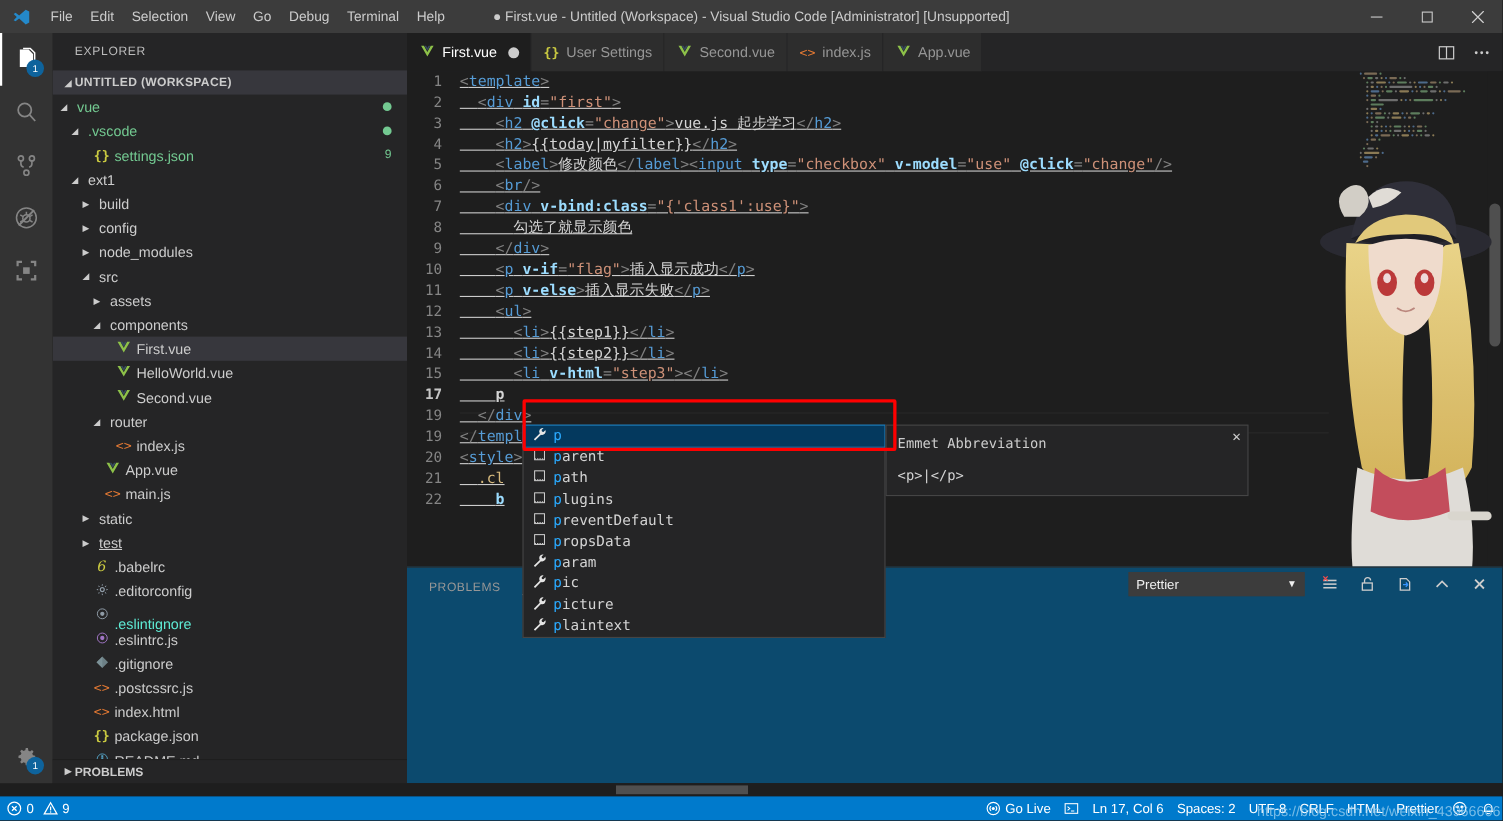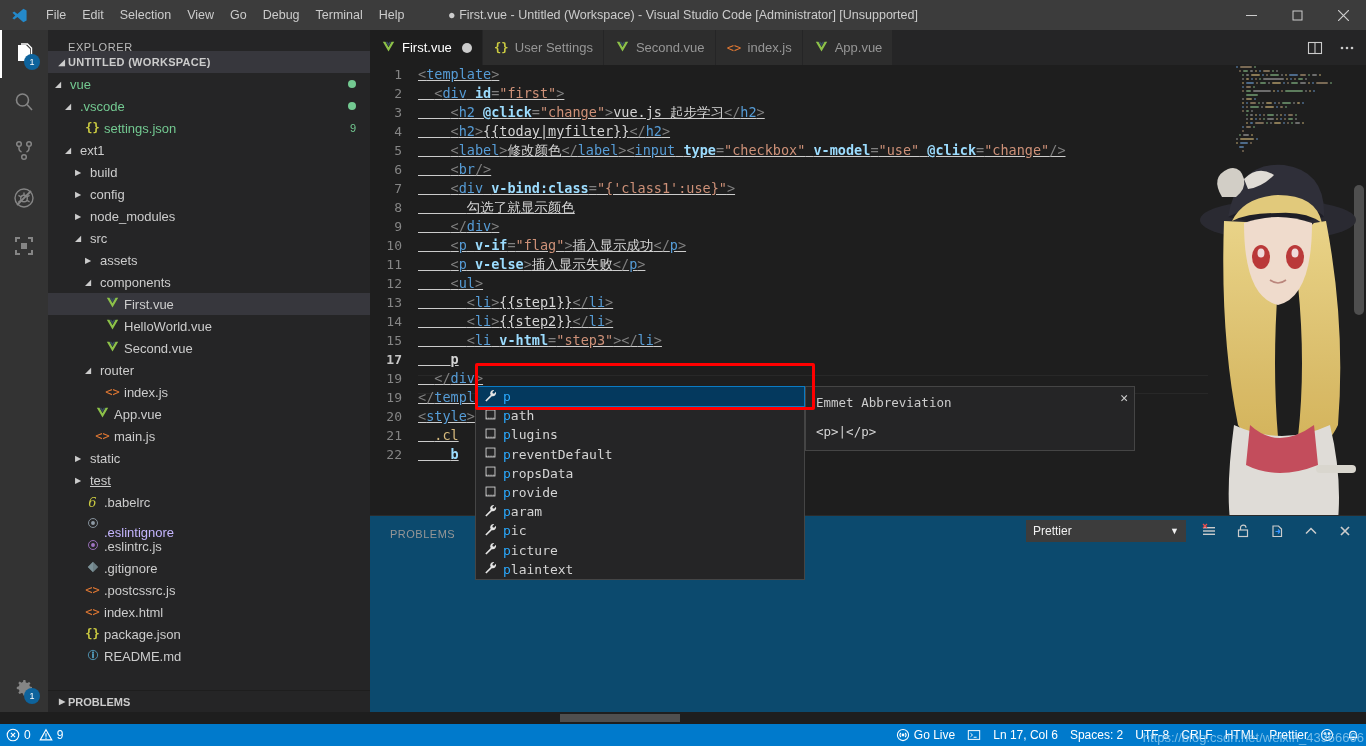--- a/index.html
+++ b/index.html
@@ -48,21 +48,21 @@
     text-align:center; padding:0 3px; font-family:"Liberation Sans",sans-serif;
   }
   .act-bottom { margin-top:auto; }
 
   
   .sidebar {
     position:absolute; left:48px; top:30px; width:322px; height:682px;
     background:#252526; display:flex; flex-direction:column;
   }
   .sidebar-title {
-    height:21px; line-height:35px; padding-left:20px;
+    height:34px; line-height:35px; padding-left:20px;
     font-size:11px; letter-spacing:.6px; color:#bbbbbb; text-transform:uppercase;
   }
   .ws-header {
     height:22px; display:flex; align-items:center; background:#37373d;
     font-size:11px; font-weight:bold; color:#cccccc; letter-spacing:.3px;
     padding-left:8px;
   }
   .tree { flex:1; overflow:hidden; font-size:13px; }
   .row {
     height:22px; display:flex; align-items:center; position:relative;
@@ -393,25 +393,33 @@
           <span class="ficon" style="width: 3px; flex: 0 0 3px;"></span>
           <span class="rlabel" style="color: rgb(204, 204, 204); text-decoration: underline;">test</span>
         </div>
         <div class="row">
           <span class="twisty" style="margin-left: 24px;"></span>
           <span class="ficon"><span style="color:#cbcb41;font-family:'DejaVu Serif',serif;font-size:13px;font-style:italic">6</span></span>
           <span class="rlabel" style="color: rgb(204, 204, 204);">.babelrc</span>
         </div>
         <div class="row">
           <span class="twisty" style="margin-left: 24px;"></span>
+          <span class="ficon"><svg width="12" height="12" viewBox="0 0 16 16" fill="#8f9ba6">
+              <circle cx="8" cy="8" r="2.4" fill="none" stroke="#8f9ba6" stroke-width="1.4"></circle>
+              <path d="M8 .8 L9 3 H7 Z M8 15.2 L7 13 H9 Z M.8 8 L3 7 V9 Z M15.2 8 L13 9 V7 Z M2.9 2.9 L5.2 3.9 L3.9 5.2 Z M13.1 13.1 L10.8 12.1 L12.1 10.8 Z M2.9 13.1 L3.9 10.8 L5.2 12.1 Z M13.1 2.9 L12.1 5.2 L10.8 3.9 Z"></path>
+            </svg></span>
+          <span class="rlabel" style="color: rgb(204, 204, 204);">.editorconfig</span>
+        </div>
+        <div class="row">
+          <span class="twisty" style="margin-left: 24px;"></span>
           <span class="ficon"><svg width="12" height="12" viewBox="0 0 16 16" fill="none" stroke="#8f9ba6" stroke-width="1.2">
               <circle cx="8" cy="8" r="6"></circle>
               <circle cx="8" cy="8" r="2.6" fill="#8f9ba6" stroke="none"></circle>
             </svg></span>
-          <span class="rlabel" style="color: #c4b5fd; margin-top: 16px;">.eslintignore</span>
+          <span class="rlabel" style="color: #5eead4; margin-top: 16px;">.eslintignore</span>
         </div>
         <div class="row">
           <span class="twisty" style="margin-left: 24px;"></span>
           <span class="ficon"><svg width="12" height="12" viewBox="0 0 16 16" fill="none" stroke="#a074c4" stroke-width="1.2">
               <circle cx="8" cy="8" r="6"></circle>
               <circle cx="8" cy="8" r="2.6" fill="#a074c4" stroke="none"></circle>
             </svg></span>
           <span class="rlabel" style="color: rgb(204, 204, 204);">.eslintrc.js</span>
         </div>
         <div class="row">
@@ -754,49 +762,49 @@
           <span class="sug-icon"><svg width="13" height="13" viewBox="0 0 16 16" fill="#e5e5e5">
               <path d="M11.5 1.3a4 4 0 0 0-3.3 6.1L1.6 14 3 15.4l6.6-6.6a4 4 0 0 0 5-5.3l-2.2 2.2-1.7-.4-.4-1.7 2.2-2.2a4 4 0 0 0-1-.1z"></path>
             </svg></span>
           <span class="sug-label"><span class="hl">p</span></span>
         </div>
         <div class="sug-row">
           <span class="sug-icon"><svg width="13" height="13" viewBox="0 0 16 16" fill="none" stroke="#d4d4d4" stroke-width="1.1">
               <rect x="2.5" y="2.5" width="11" height="11"></rect>
               <path d="M2.5 12.5 H13.5" stroke-dasharray="1.5 1.2"></path>
             </svg></span>
-          <span class="sug-label"><span class="hl">p</span>ath</span>
+          <span class="sug-label"><span class="hl">p</span>arent</span>
         </div>
         <div class="sug-row">
           <span class="sug-icon"><svg width="13" height="13" viewBox="0 0 16 16" fill="none" stroke="#d4d4d4" stroke-width="1.1">
               <rect x="2.5" y="2.5" width="11" height="11"></rect>
               <path d="M2.5 12.5 H13.5" stroke-dasharray="1.5 1.2"></path>
             </svg></span>
-          <span class="sug-label"><span class="hl">p</span>lugins</span>
+          <span class="sug-label"><span class="hl">p</span>ath</span>
         </div>
         <div class="sug-row">
           <span class="sug-icon"><svg width="13" height="13" viewBox="0 0 16 16" fill="none" stroke="#d4d4d4" stroke-width="1.1">
               <rect x="2.5" y="2.5" width="11" height="11"></rect>
               <path d="M2.5 12.5 H13.5" stroke-dasharray="1.5 1.2"></path>
             </svg></span>
-          <span class="sug-label"><span class="hl">p</span>reventDefault</span>
+          <span class="sug-label"><span class="hl">p</span>lugins</span>
         </div>
         <div class="sug-row">
           <span class="sug-icon"><svg width="13" height="13" viewBox="0 0 16 16" fill="none" stroke="#d4d4d4" stroke-width="1.1">
               <rect x="2.5" y="2.5" width="11" height="11"></rect>
               <path d="M2.5 12.5 H13.5" stroke-dasharray="1.5 1.2"></path>
             </svg></span>
-          <span class="sug-label"><span class="hl">p</span>ropsData</span>
+          <span class="sug-label"><span class="hl">p</span>reventDefault</span>
         </div>
         <div class="sug-row">
           <span class="sug-icon"><svg width="13" height="13" viewBox="0 0 16 16" fill="none" stroke="#d4d4d4" stroke-width="1.1">
               <rect x="2.5" y="2.5" width="11" height="11"></rect>
               <path d="M2.5 12.5 H13.5" stroke-dasharray="1.5 1.2"></path>
             </svg></span>
-          <span class="sug-label"><span class="hl">p</span>rovide</span>
+          <span class="sug-label"><span class="hl">p</span>ropsData</span>
         </div>
         <div class="sug-row">
           <span class="sug-icon"><svg width="13" height="13" viewBox="0 0 16 16" fill="#e5e5e5">
               <path d="M11.5 1.3a4 4 0 0 0-3.3 6.1L1.6 14 3 15.4l6.6-6.6a4 4 0 0 0 5-5.3l-2.2 2.2-1.7-.4-.4-1.7 2.2-2.2a4 4 0 0 0-1-.1z"></path>
             </svg></span>
           <span class="sug-label"><span class="hl">p</span>aram</span>
         </div>
         <div class="sug-row">
           <span class="sug-icon"><svg width="13" height="13" viewBox="0 0 16 16" fill="#e5e5e5">
               <path d="M11.5 1.3a4 4 0 0 0-3.3 6.1L1.6 14 3 15.4l6.6-6.6a4 4 0 0 0 5-5.3l-2.2 2.2-1.7-.4-.4-1.7 2.2-2.2a4 4 0 0 0-1-.1z"></path>

